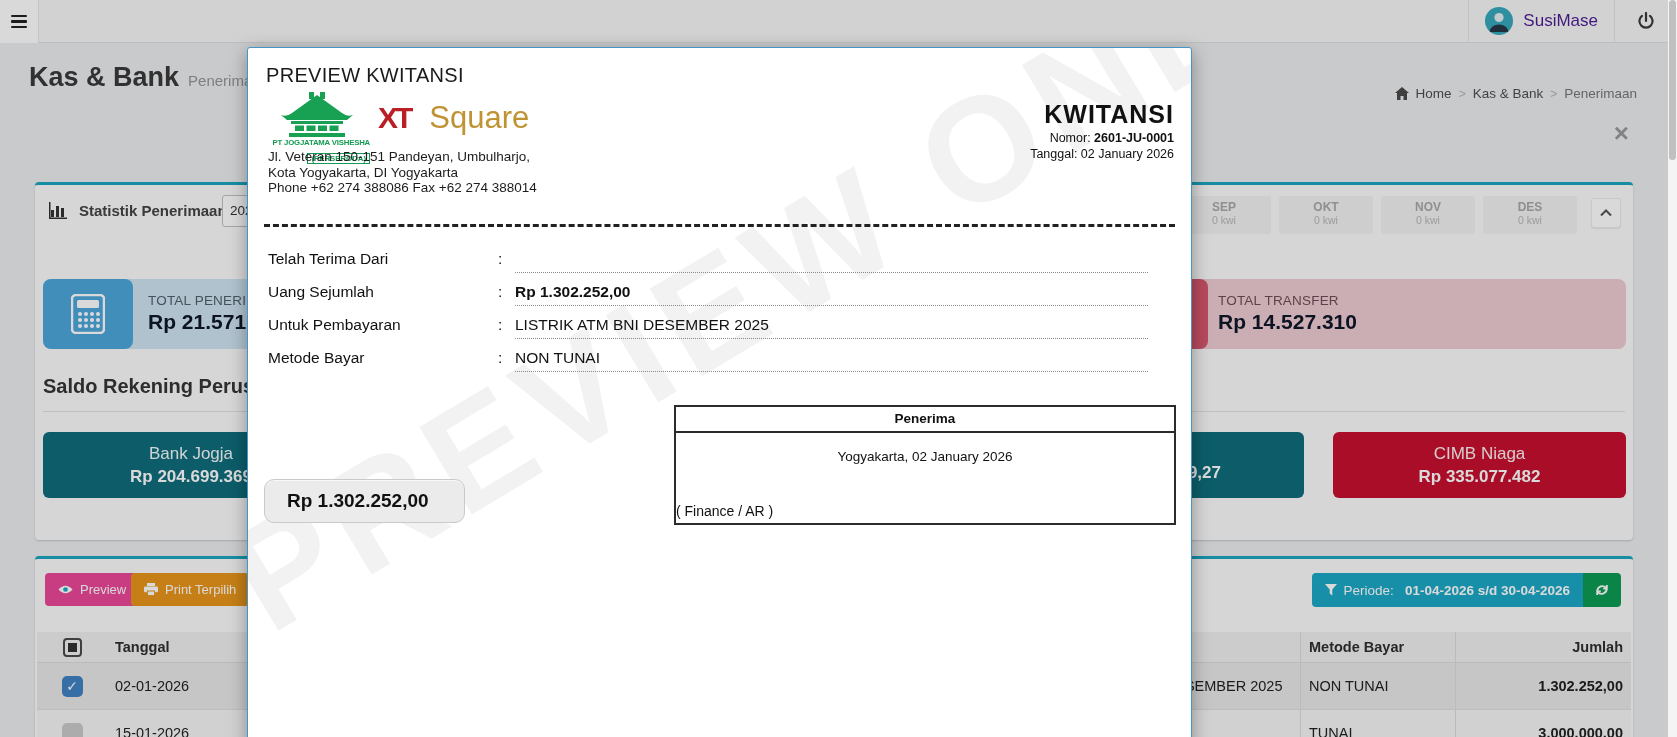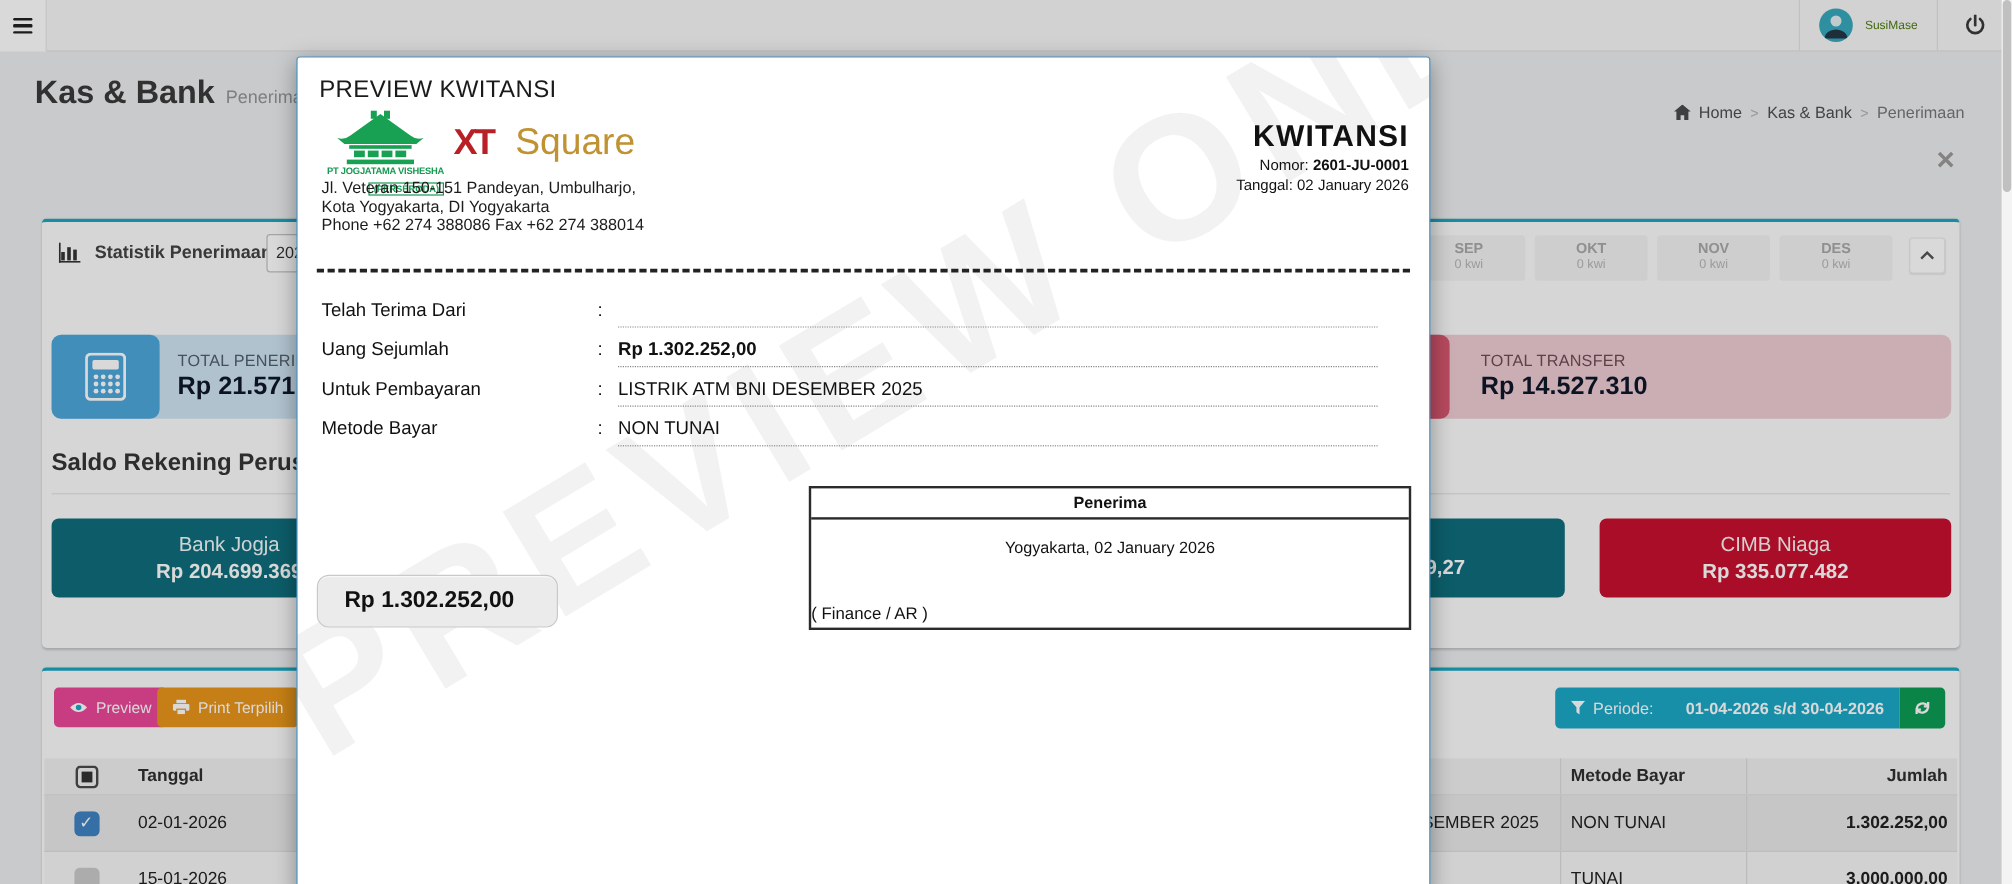--- a/index.html
+++ b/index.html
@@ -6,21 +6,21 @@
 html,body{width:1677px;height:737px;overflow:hidden;font-family:"Liberation Sans","DejaVu Sans",sans-serif;color:#333;background:#eceef0;position:relative}
 
 
 .navbar{position:absolute;left:0;top:0;width:1677px;height:43px;background:#f7f7f7;border-bottom:1px solid #e0e0e0;z-index:5}
 .brand{position:absolute;left:0;top:0;width:39px;height:43px;background:#fff;border-right:1px solid #e6e6e6;display:flex;align-items:center;justify-content:center;cursor:pointer}
 .hamburger{display:flex;flex-direction:column;gap:3px}
 .hamburger i{display:block;width:16px;height:2.5px;background:#222;border-radius:1px}
 .nav-right{position:absolute;right:16px;top:0;height:42px;display:flex;align-items:center}
 .nav-sep{width:1px;height:42px;background:#e3e3e3;margin:0 16px}
 .avatar{width:28px;height:28px;border-radius:50%;background:#35a9bb;overflow:hidden;display:flex;align-items:flex-end;justify-content:center;margin-right:10px}
-.username{font-size:10px;color:#4d7c0f}
+.username{font-size:17px;color:#4c1d95}
 .power-btn{display:flex;align-items:center;justify-content:center;width:30px;height:42px;cursor:pointer}
 
 
 .page-head{position:absolute;left:29px;top:62px;z-index:1}
 .page-title{font-size:27px;font-weight:bold;color:#3a3a3a;display:inline}
 .page-sub{font-size:15px;color:#959595;margin-left:9px}
 .breadcrumb{position:absolute;top:86px;right:40px;font-size:13.5px;color:#4e4e4e;display:flex;align-items:center;gap:7px;z-index:1}
 .breadcrumb .sep{color:#b3b3b3;font-size:12px}
 .breadcrumb a{color:#4e4e4e;text-decoration:none;cursor:pointer}
 .close-x{position:absolute;top:120px;right:48px;font-size:26px;font-weight:bold;color:#9b9b9b;z-index:1;cursor:pointer;line-height:1}
@@ -40,21 +40,21 @@
 .collapse-btn{position:absolute;top:13px;right:12px;width:30px;height:30px;background:#fff;border:1px solid #ececec;border-radius:3px;box-shadow:0 1px 1px rgba(0,0,0,.08);display:flex;align-items:center;justify-content:center;cursor:pointer}
 
 .tile{position:absolute;top:94px;height:70px;border-radius:8px}
 .tile-left{left:8px;width:730px;background:#cfe4f3}
 .tile-right{left:1083px;width:508px;background:#efccd4}
 .tile-icon{position:absolute;left:0;top:0;width:90px;height:70px;border-radius:8px;display:flex;align-items:center;justify-content:center}
 .tile-left .tile-icon{background:#4da7dc}
 .tile-right .tile-icon{background:#d6566e}
 .tile-text{position:absolute;top:14px}
 .tile-left .tile-text{left:105px}
-.tile-right .tile-text{left:116px}
+.tile-right .tile-text{left:100px}
 .tile-label{font-size:13.5px;color:#53616b;letter-spacing:.2px}
 .tile-right .tile-label{color:#6e4d56}
 .tile-value{font-size:21px;font-weight:bold;color:#0f172a;margin-top:2px}
 
 .saldo-head{position:absolute;left:8px;top:190px;font-size:20px;font-weight:bold;color:#353535}
 .saldo-hr{position:absolute;left:8px;right:8px;top:226px;border-top:1px solid #e3e3e3}
 
 .bank-card{position:absolute;top:247px;height:66px;border-radius:6px;color:#fff;text-align:center;padding-top:12px;cursor:default}
 .bank-teal{background:#0f6e7c}
 .bank-red{background:#c8102e}
@@ -63,21 +63,21 @@
 .bank-1{left:8px;width:296px}
 .bank-2{left:977px;width:292px;text-align:right;padding-right:83px}
 .bank-3{left:1298px;width:293px}
 
 
 .btn{display:inline-flex;align-items:center;gap:7px;border:none;border-radius:4px;color:#fff;font-size:13px;height:33px;padding:0 13px;cursor:pointer;font-family:inherit}
 .btn-preview{position:absolute;left:10px;top:14px;background:#ec4899}
 .btn-print{position:absolute;left:96px;top:14px;background:#e8961a}
 .periode-group{position:absolute;right:12px;top:14px;display:flex}
 .btn-periode{background:#1da9c7;border-radius:4px 0 0 4px;height:34px;font-size:13.5px}
-.btn-periode b{margin-left:20px}
+.btn-periode b{margin-left:4px}
 .btn-refresh{background:#0e9d54;border-radius:0 4px 4px 0;height:34px;width:38px;justify-content:center;padding:0}
 
 .tbl{position:absolute;left:2px;right:2px;top:73px}
 .tbl-row{display:grid;grid-template-columns:70px 930px 263px 155px 176px;align-items:center}
 .tbl-head{height:31px;background:#f0f0f0;border-bottom:1px solid #dcdcdc;font-weight:bold;font-size:14.5px;color:#2f2f2f}
 .tbl-r{height:47px;font-size:14.5px;color:#222;border-bottom:1px solid #dedede;cursor:pointer}
 .r-odd{background:#e9e9e9}
 .r-even{background:#f6f6f6}
 .cell{padding:0 8px;overflow:hidden;white-space:nowrap}
 .c-num{text-align:right;font-weight:bold}

